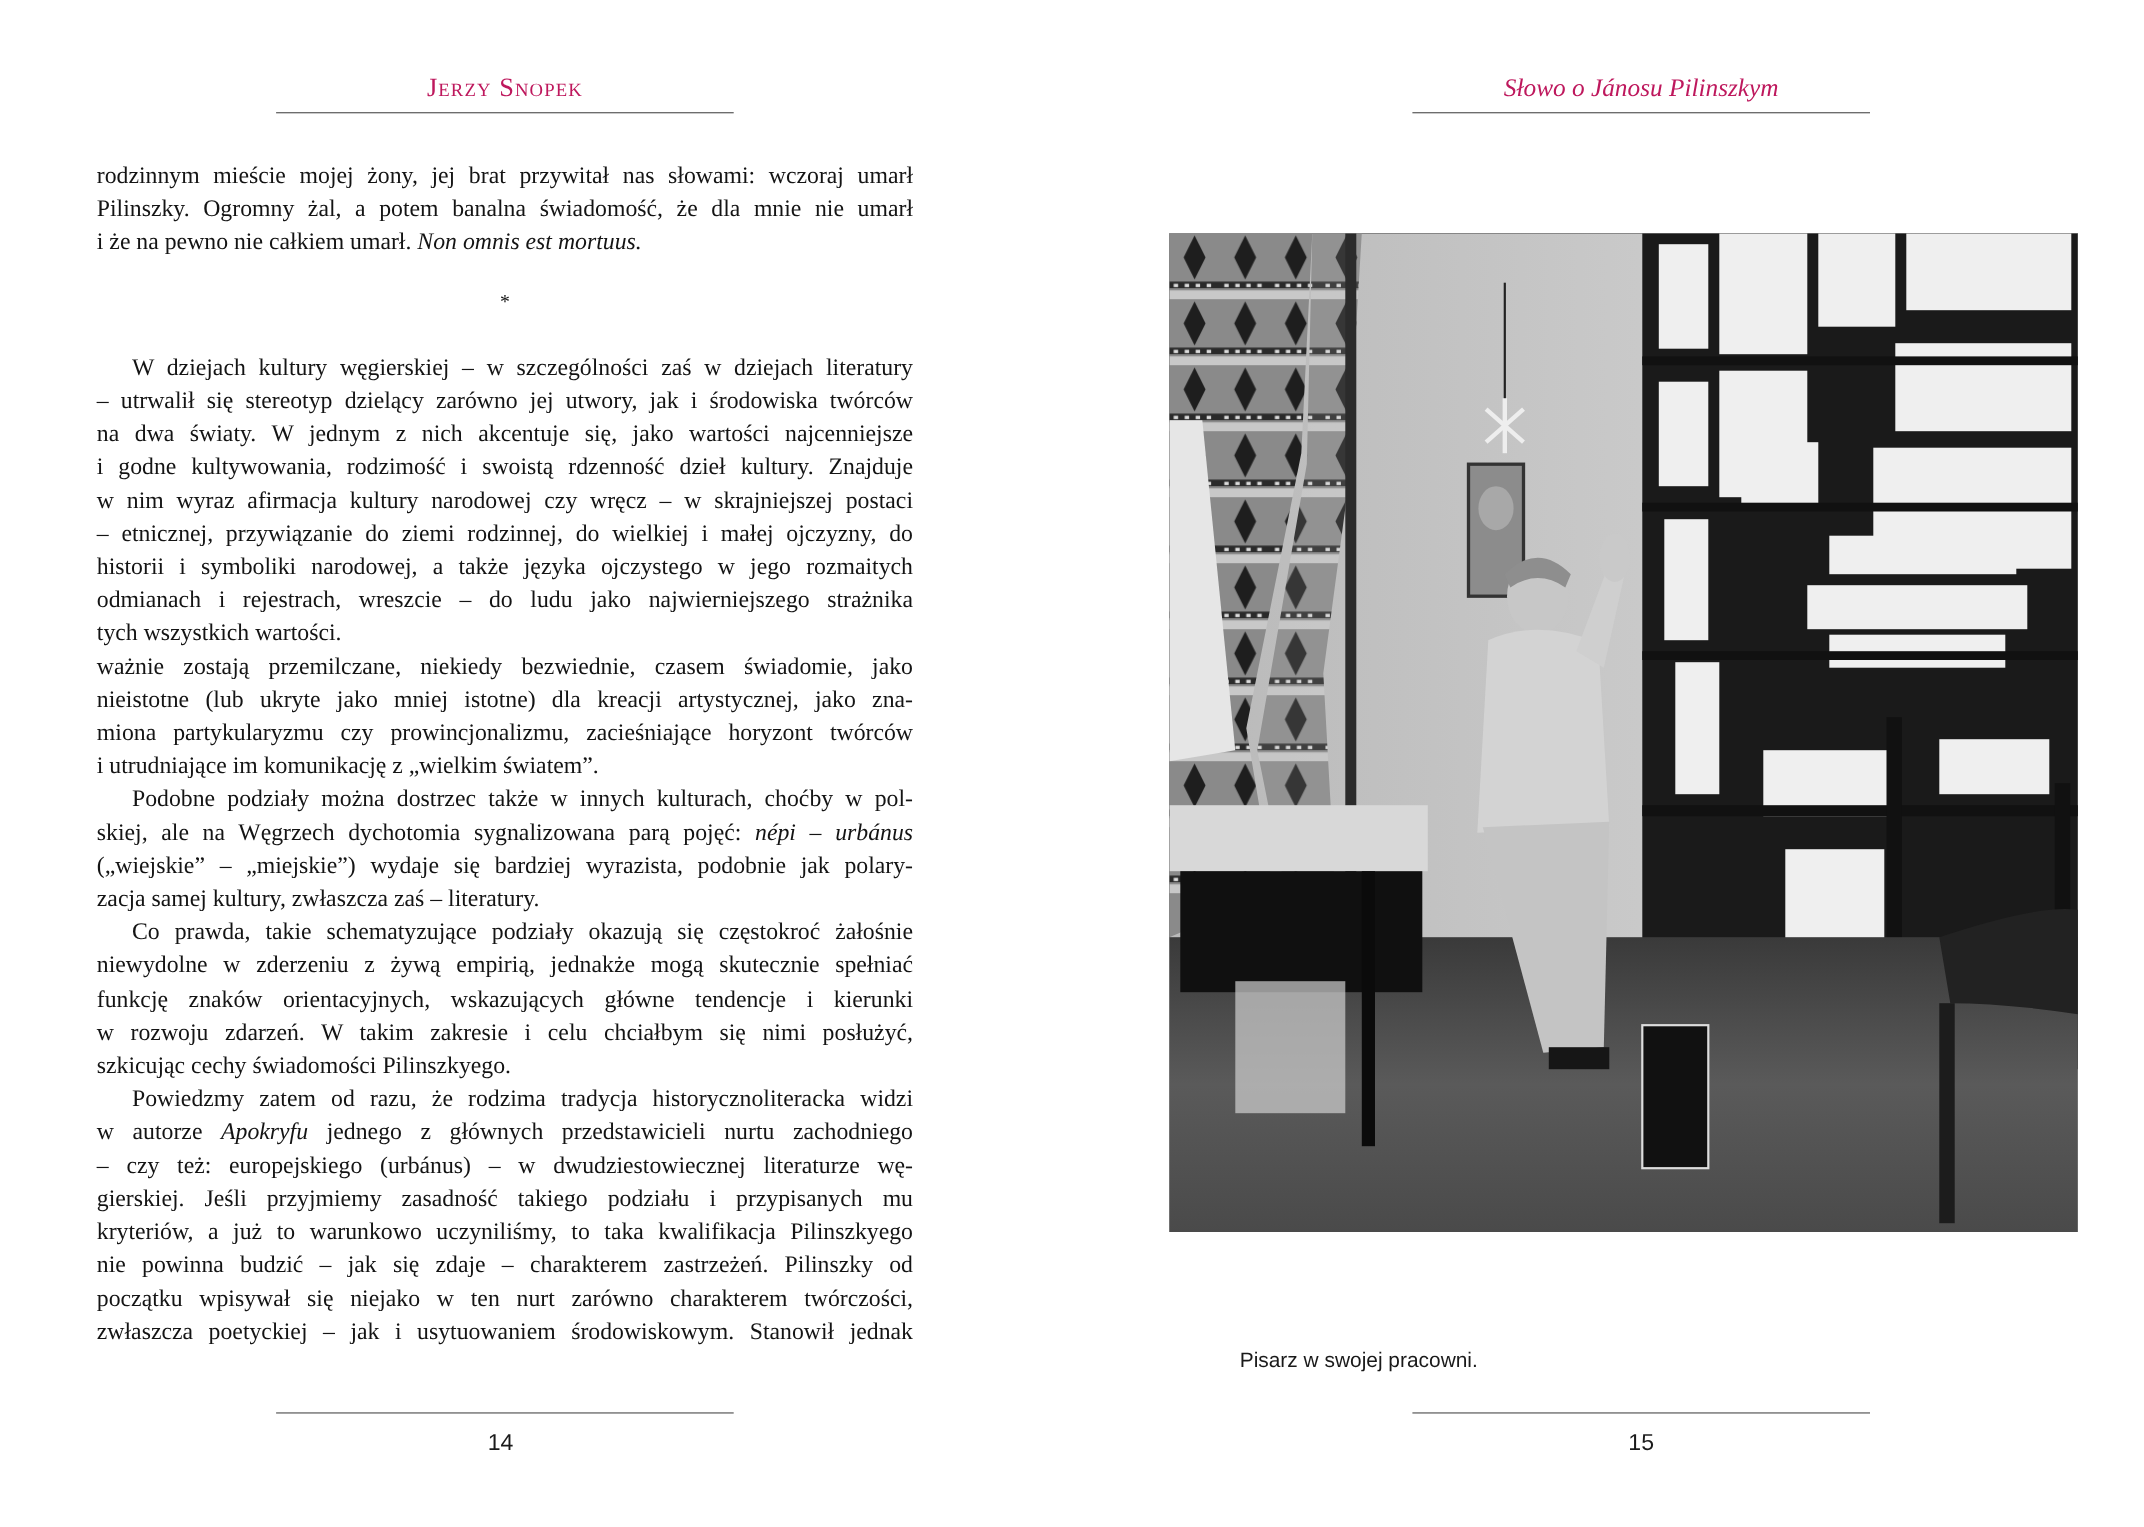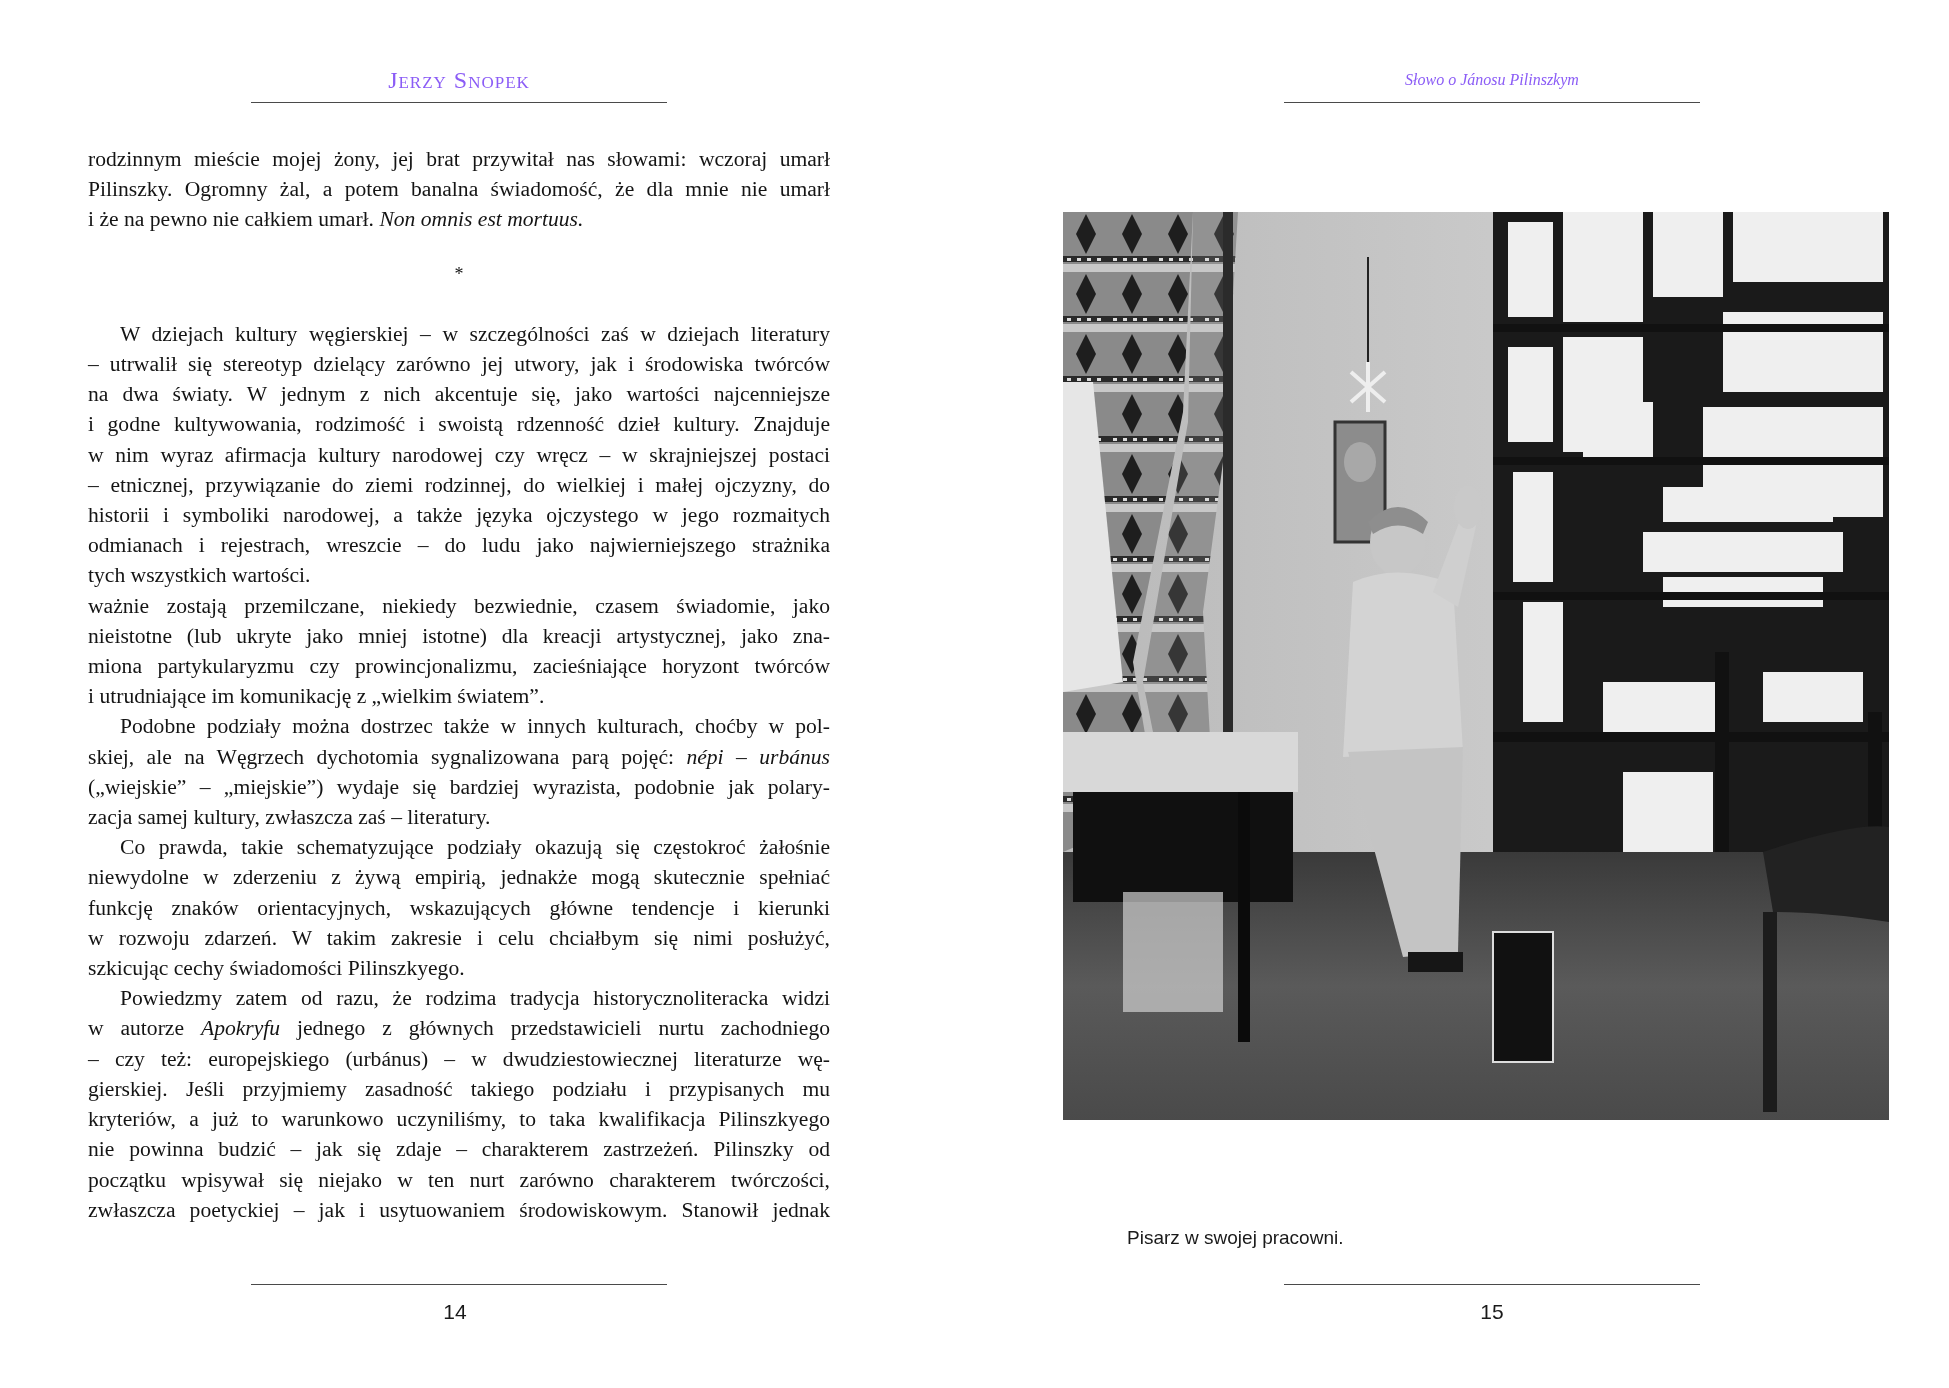--- a/index.html
+++ b/index.html
@@ -22,32 +22,32 @@
     }
     .page-left { left: 0; width: 975px; }
     .page-right { left: 975px; width: 974px; }
 
     .running-head {
       position: absolute;
       top: 66px;
       text-align: center;
       font-size: 22px;
       line-height: 28px;
-      color: #8b5cf6;
+      color: #be185d;
     }
     .running-head.left {
       left: 251px; width: 416px;
       font-variant: small-caps;
       letter-spacing: 1px;
       font-size: 24px;
     }
     .running-head.right {
       left: 309px; width: 416px;
       font-style: italic;
-      font-size: 16px;
+      font-size: 23px;
     }
     .rule {
       position: absolute;
       height: 0;
       border-top: 1.5px solid #4a4a4a;
     }
     .rule.head-left  { top: 102px; left: 251px; width: 416px; }
     .rule.head-right { top: 102px; left: 309px; width: 416px; }
     .rule.foot-left  { top: 1284px; left: 251px; width: 416px; }
     .rule.foot-right { top: 1284px; left: 309px; width: 416px; }

